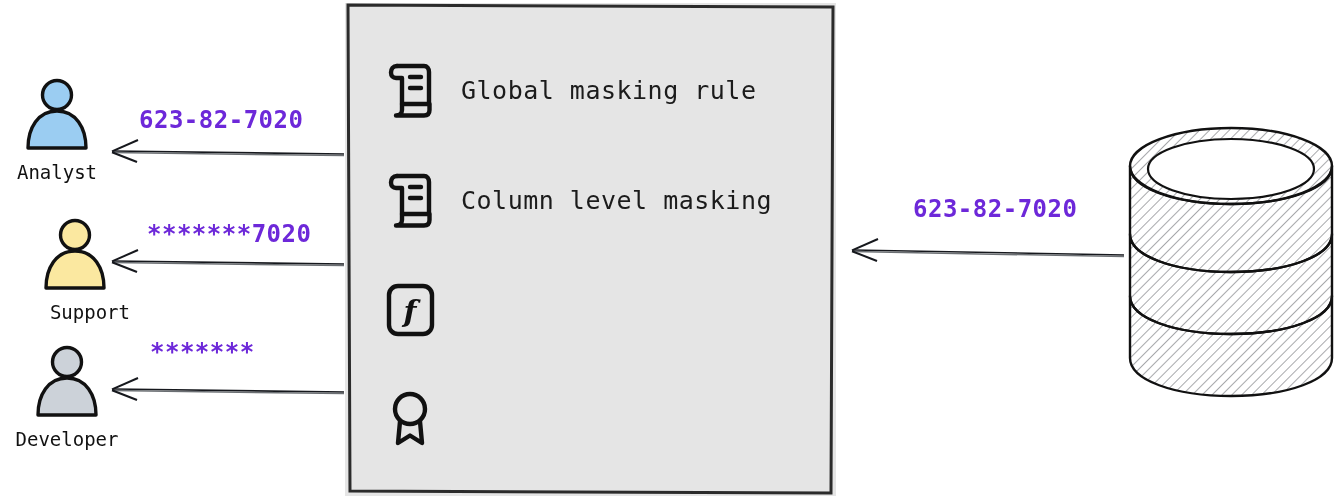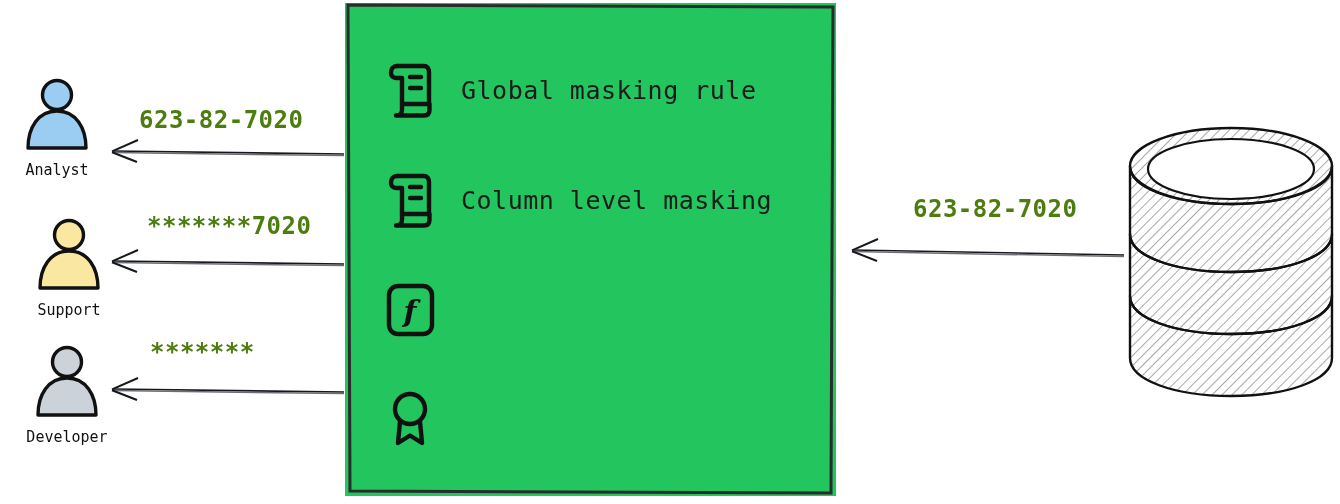--- a/index.html
+++ b/index.html
@@ -25,53 +25,53 @@
     text-align: center;
   }
   .actor-figure {
     width: 78px;
     height: 82px;
     margin: 0 auto;
     display: block;
   }
   .actor-label {
     font-family: "DejaVu Sans Mono", monospace;
-    font-size: 15px;
+    font-size: 19px;
     color: #111111;
     letter-spacing: 0px;
     margin-top: 1px;
     white-space: nowrap;
   }
 
   
   .flow {
     position: absolute;
   }
   .flow-label {
     position: absolute;
     font-family: "DejaVu Sans Mono", monospace;
     font-weight: 700;
     font-size: 24px;
-    color: #4d7c0f;
+    color: #6d28d9;
     white-space: nowrap;
     letter-spacing: 0.5px;
   }
   .arrow-svg {
     position: absolute;
     display: block;
   }
 
   
   #policy-panel {
     position: absolute;
     left: 345px;
     top: 3px;
     width: 491px;
     height: 493px;
-    background: #22c55e;
+    background: #e5e5e5;
     box-sizing: border-box;
   }
   .panel-border {
     position: absolute;
     left: 0;
     top: 0;
     width: 100%;
     height: 100%;
     pointer-events: none;
   }
@@ -129,30 +129,30 @@
   <div class="flow" style="left:105px; top:106px; width:240px; height:50px;">
     <div class="flow-label" style="left:34px; top:0px;">623-82-7020</div>
     <svg class="arrow-svg" style="left:0px; top:32px; width:240px; height:26px;" viewBox="0 0 240 26">
       <path d="M239 16 L 8 13" fill="none" stroke="#16181d" stroke-width="1.6"></path>
       <path d="M239 17.6 L 8 14.6" fill="none" stroke="#6b6f73" stroke-width="1.5"></path>
       <path d="M33 2 L 7 13.4" fill="none" stroke="#16181d" stroke-width="2"></path>
       <path d="M32 24 L 7 14.2" fill="none" stroke="#16181d" stroke-width="2"></path>
     </svg>
   </div>
 
-  <div class="actor" style="left:14px; top:218px;">
+  <div class="actor" style="left:20px; top:218px;text-align:right;">
     <svg class="actor-figure" viewBox="0 0 78 82">
       <circle cx="39" cy="17" r="14.5" fill="#fbe8a0" stroke="#111111" stroke-width="3.4"></circle>
       <path d="M39 33 C 20 33 10 50 10 70 L 68 70 C 68 50 58 33 39 33 Z" fill="#fbe8a0" stroke="#111111" stroke-width="3.4" stroke-linejoin="round"></path>
     </svg>
     <div class="actor-label">Support</div>
   </div>
 
   <div class="flow" style="left:105px; top:212px; width:240px; height:56px;">
-    <div class="flow-label" style="left:42px; top:0px;">*******7020</div>
+    <div class="flow-label" style="left:42px; top:8px;">*******7020</div>
     <svg class="arrow-svg" style="left:0px; top:36px; width:240px; height:26px;" viewBox="0 0 240 26">
       <path d="M239 16 L 8 13" fill="none" stroke="#16181d" stroke-width="1.6"></path>
       <path d="M239 17.6 L 8 14.6" fill="none" stroke="#6b6f73" stroke-width="1.5"></path>
       <path d="M33 2 L 7 13.4" fill="none" stroke="#16181d" stroke-width="2"></path>
       <path d="M32 24 L 7 14.2" fill="none" stroke="#16181d" stroke-width="2"></path>
     </svg>
   </div>
 
   <div class="actor" style="left:12px; top:345px;">
     <svg class="actor-figure" viewBox="0 0 78 82">

